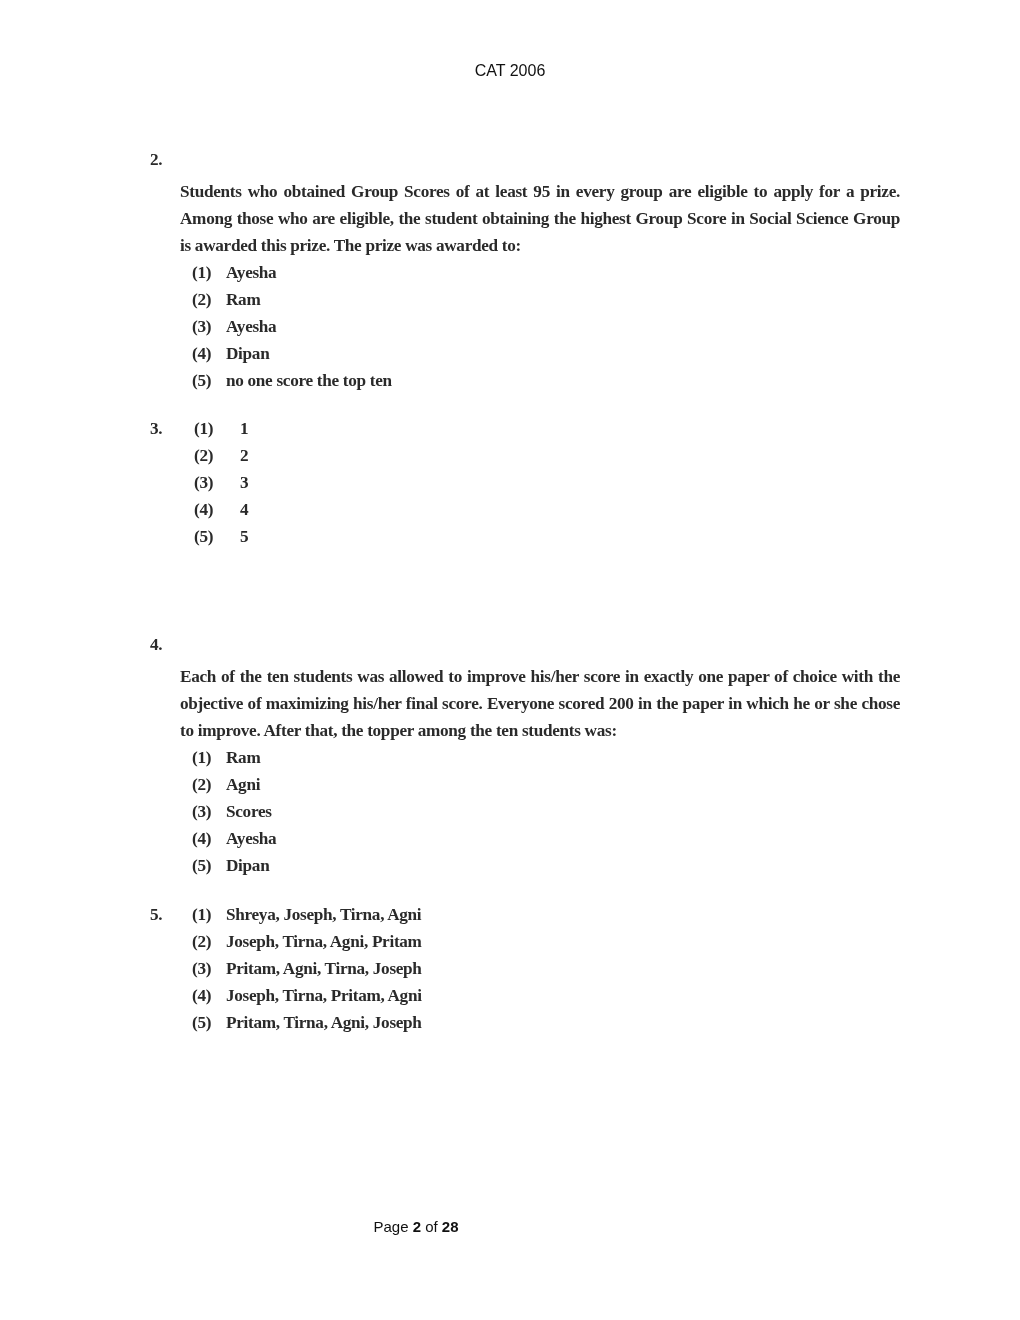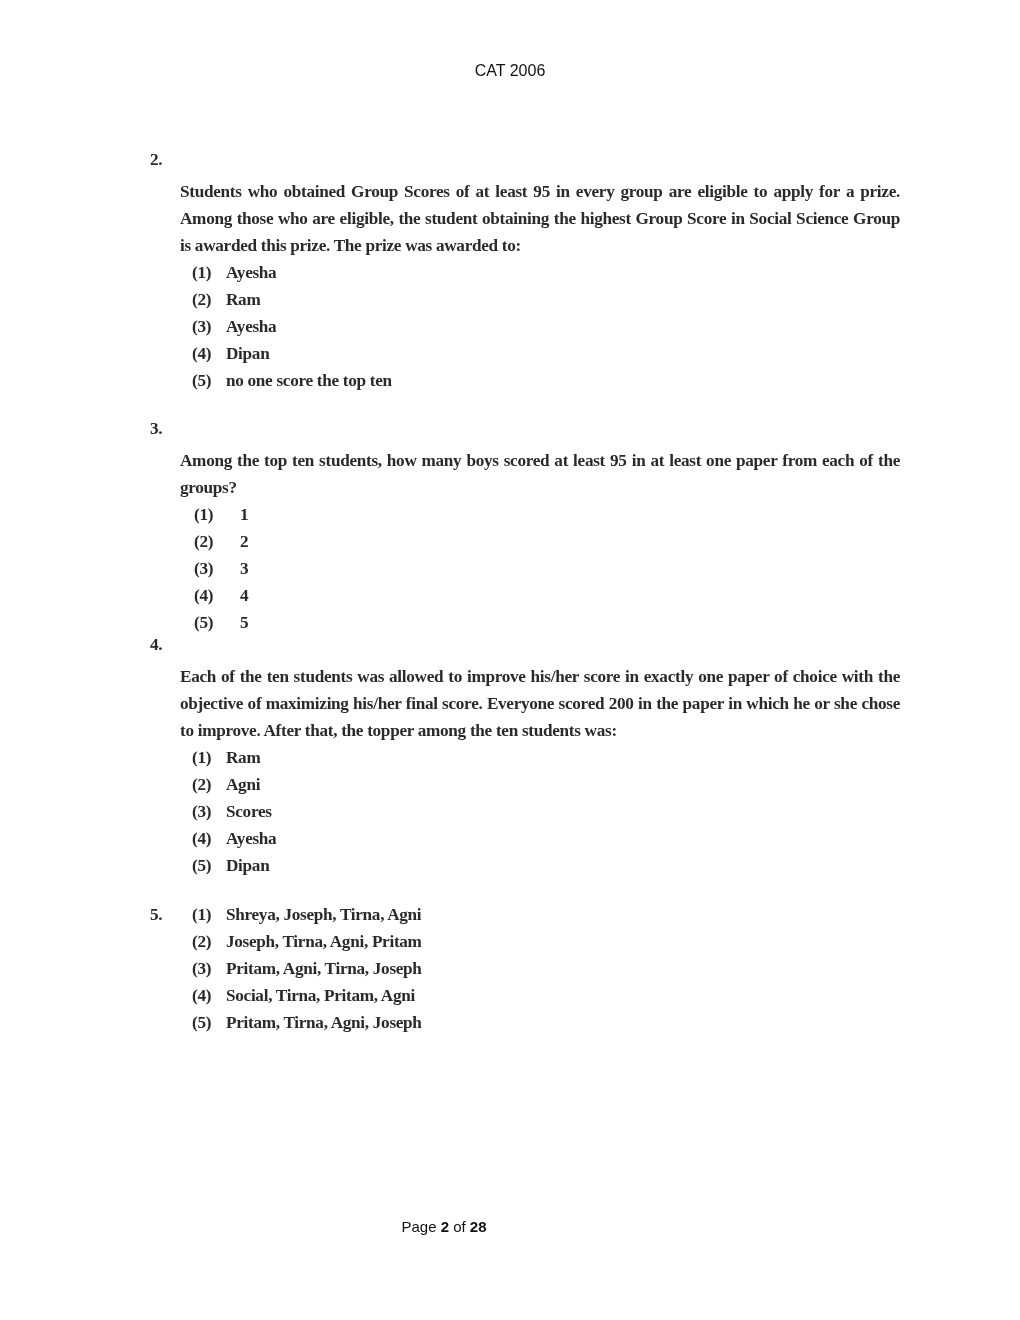--- a/index.html
+++ b/index.html
@@ -7,21 +7,21 @@
       width: 1020px; height: 1320px; position: relative; overflow: hidden;
       font-family: "DejaVu Serif", "Liberation Serif", serif;
       color: #222222;
     }
     .header {
       position: absolute; top: 62px; left: 0; width: 1020px; text-align: center;
       font-family: "Liberation Sans", sans-serif; font-size: 16px; color: #111;
     }
     .footer {
       position: absolute; top: 1218px; left: 0; width: 832px; text-align: center;
-      font-family: "Liberation Sans", sans-serif; font-size: 15px; color: #111; margin-left: 28px;
+      font-family: "Liberation Sans", sans-serif; font-size: 15px; color: #111;
     }
     .footer b { font-weight: bold; }
     .q {
       position: absolute; left: 150px; width: 750px;
       font-size: 17.2px; line-height: 27px; letter-spacing: -0.3px;
       font-family: "Liberation Serif", serif; font-weight: bold; color: #2a2a2a;
     }
     .q .num { position: absolute; left: 0; top: 0; }
     .q .stem { margin-left: 30px; text-align: justify; margin-top: 32px; }
     .q .opts { margin-left: 42px; }
@@ -58,21 +58,20 @@
       </div>
     <div class="opt">
         <span class="lbl">(5)</span>
         <span>no one score the top ten</span>
       </div>
   </div>
 </div>
 
 <div class="q q3" style="top:415px;">
   <span class="num">3.</span>
-  <div class="stem">Among the top ten students, how many boys scored at least 95 in at least one paper from each of the groups?</div>
   <div class="opts">
     <div class="opt">
         <span class="lbl">(1)</span>
         <span>1</span>
       </div>
     <div class="opt">
         <span class="lbl">(2)</span>
         <span>2</span>
       </div>
     <div class="opt">
@@ -127,21 +126,21 @@
     <div class="opt">
         <span class="lbl">(2)</span>
         <span>Joseph, Tirna, Agni, Pritam</span>
       </div>
     <div class="opt">
         <span class="lbl">(3)</span>
         <span>Pritam, Agni, Tirna, Joseph</span>
       </div>
     <div class="opt">
         <span class="lbl">(4)</span>
-        <span>Social, Tirna, Pritam, Agni</span>
+        <span>Joseph, Tirna, Pritam, Agni</span>
       </div>
     <div class="opt">
         <span class="lbl">(5)</span>
         <span>Pritam, Tirna, Agni, Joseph</span>
       </div>
   </div>
 </div>
 
 <div class="footer">
   <span>Page </span><b>2</b><span> of </span><b>28</b>

